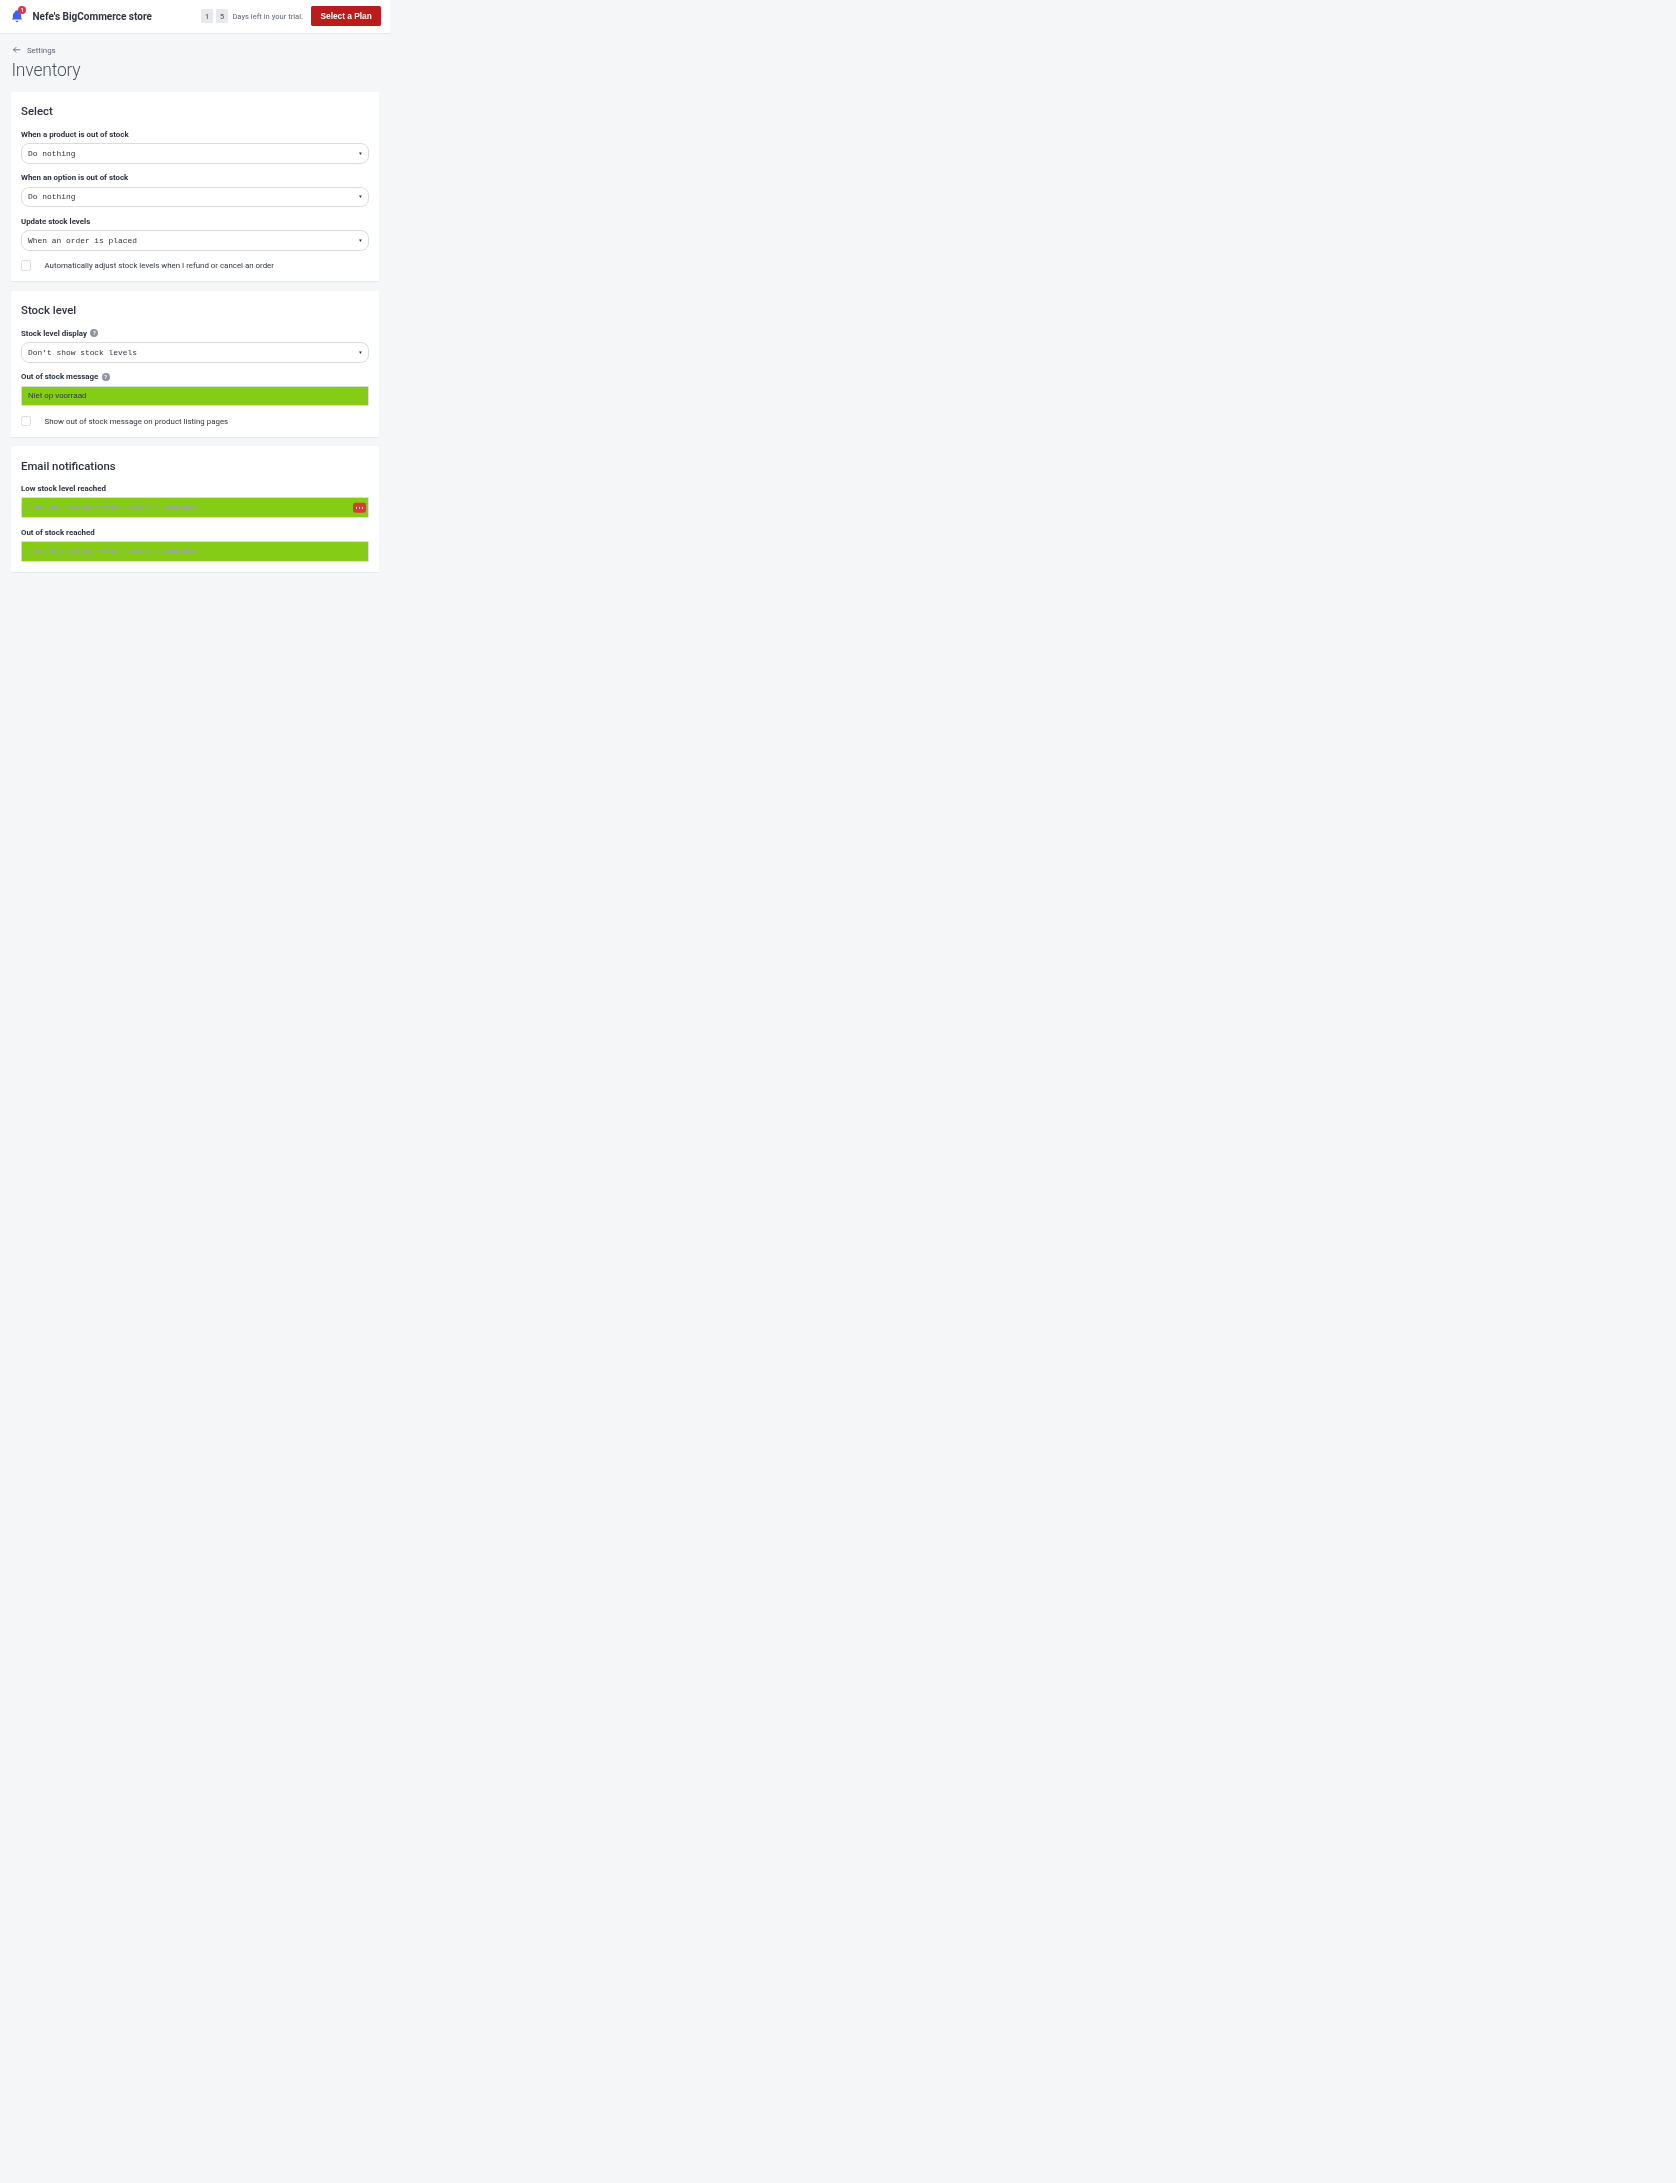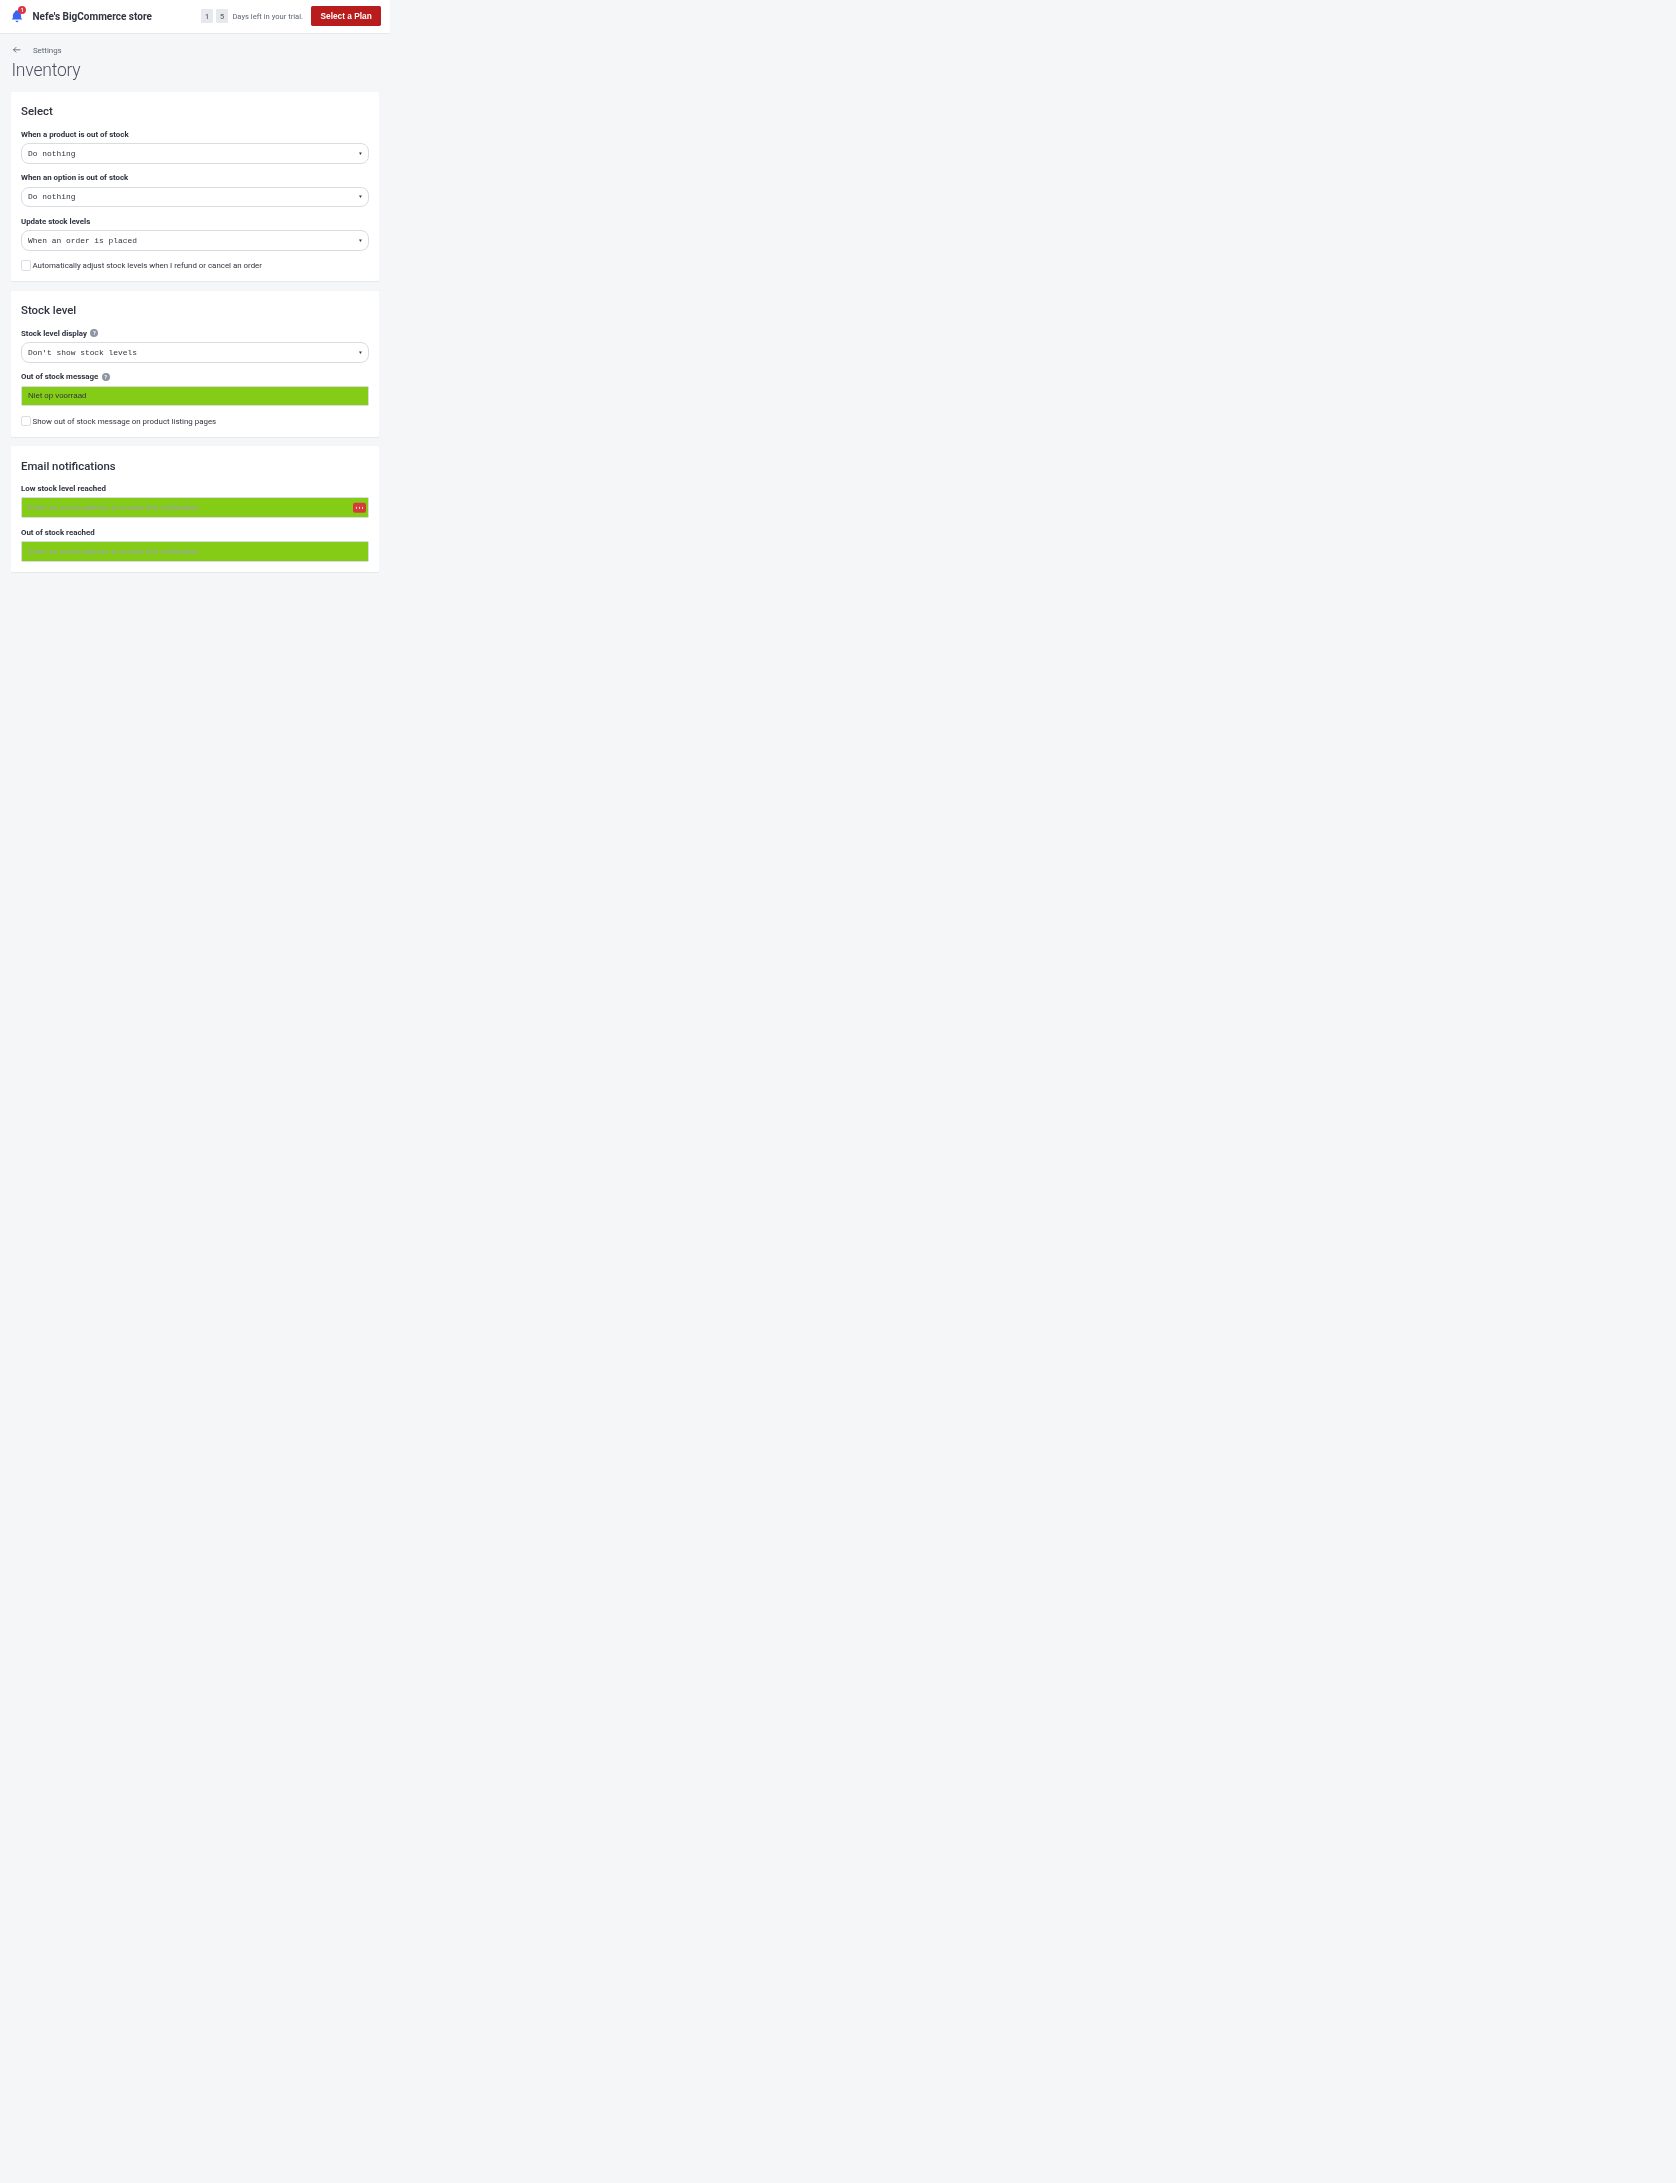--- a/index.html
+++ b/index.html
@@ -78,21 +78,21 @@
     padding: 5.2px 9.6px;
     cursor: pointer;
   }
 
   .page {
     padding: 8.7px 11.4px 17.5px 11.4px;
   }
   .crumb {
     display: flex;
     align-items: center;
-    gap: 11px;
+    gap: 5px;
     margin: 2.6px 0 2.6px 0.9px;
   }
   .crumb svg { width: 9.6px; height: 9.6px; stroke: #5e6574; }
   .crumb-text {
     color: #5e6574;
     font-size: 7.9px;
   }
   .page-title {
     font-size: 17.5px;
     font-weight: 300;
@@ -158,21 +158,21 @@
     border-radius: 1.7px;
     padding: 4.8px 6.1px;
     font-size: 7.9px;
     color: #313440;
     background: #84cc16;
   }
   .text-input::placeholder { color: #9ca3b0; }
   .check-row {
     display: flex;
     align-items: center;
-    gap: 1px;
+    gap: 13px;
     margin-top: 1.7px;
   }
   .checkbox {
     width: 10.5px;
     height: 10.5px;
     border: 0.4px solid #d9dce1;
     border-radius: 2.2px;
     background: #fff;
     flex-shrink: 0;
     cursor: pointer;

